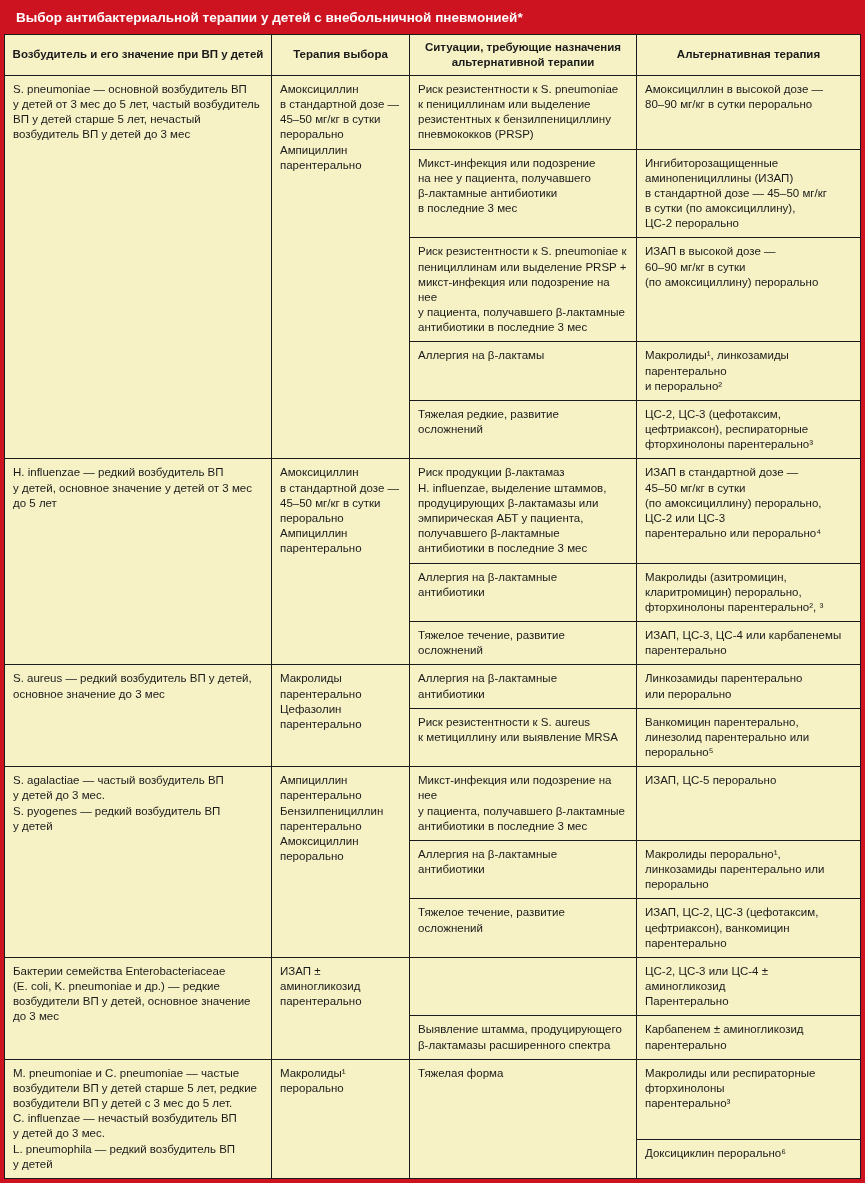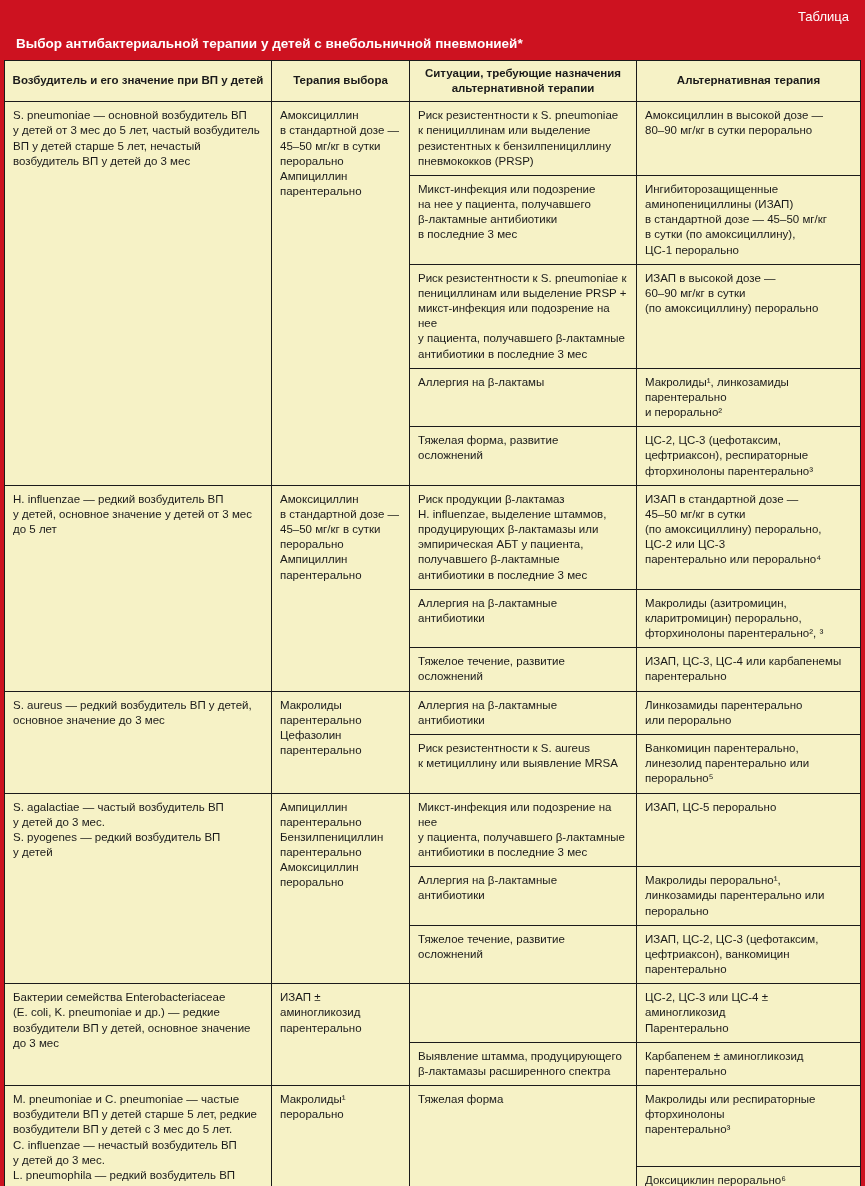--- a/index.html
+++ b/index.html
@@ -19,21 +19,20 @@
   th,td{border:1px solid var(--line);background:var(--cream);padding:6px 8px;vertical-align:top;font-size:11.5px;line-height:1.32;color:var(--ink);}
   th{text-align:center;vertical-align:middle;font-weight:bold;padding:5px 6px;}
   td.cell{white-space:pre-line;}
   .it{}
 </style>
 </head>
 <body>
 
 <div class="frame">
   <div class="band">
-    <div class="corner">Таблица</div>
     <div class="titlebar">Выбор антибактериальной терапии у детей с внебольничной пневмонией*</div>
   </div>
 
   <table>
     <colgroup>
         <col class="c1">
         <col class="c2">
         <col class="c3">
         <col class="c4">
       </colgroup>
@@ -67,40 +66,40 @@
       </tr>
       <tr>
         <td class="cell"><span>Микст-инфекция или подозрение
 на нее у пациента, получавшего
 β-лактамные антибиотики
 в последние 3 мес</span></td>
         <td class="cell"><span>Ингибиторозащищенные
 аминопенициллины (ИЗАП)
 в стандартной дозе — 45–50 мг/кг
 в сутки (по амоксициллину),
-ЦС-1 перорально</span></td>
+ЦС-2 перорально</span></td>
       </tr>
       <tr>
         <td class="cell"><span>Риск резистентности к </span><span class="it">S. pneumoniae</span><span> к
 пенициллинам или выделение PRSP +
 микст-инфекция или подозрение на нее
 у пациента, получавшего β-лактамные
 антибиотики в последние 3 мес</span></td>
         <td class="cell"><span>ИЗАП в высокой дозе —
 60–90 мг/кг в сутки
 (по амоксициллину) перорально</span></td>
       </tr>
       <tr>
         <td class="cell"><span>Аллергия на β-лактамы</span></td>
         <td class="cell"><span>Макролиды¹, линкозамиды
 парентерально
 и перорально²</span></td>
       </tr>
       <tr>
-        <td class="cell"><span>Тяжелая форма, развитие
+        <td class="cell"><span>Тяжелая редкие, развитие
 осложнений</span></td>
         <td class="cell"><span>ЦС-2, ЦС-3 (цефотаксим,
 цефтриаксон), респираторные
 фторхинолоны парентерально³</span></td>
       </tr>
 
       <tr>
         <td class="cell" rowspan="3"><span class="it">H. influenzae</span><span> — редкий возбудитель ВП
 у детей, основное значение у детей от 3 мес
 до 5 лет</span></td>

